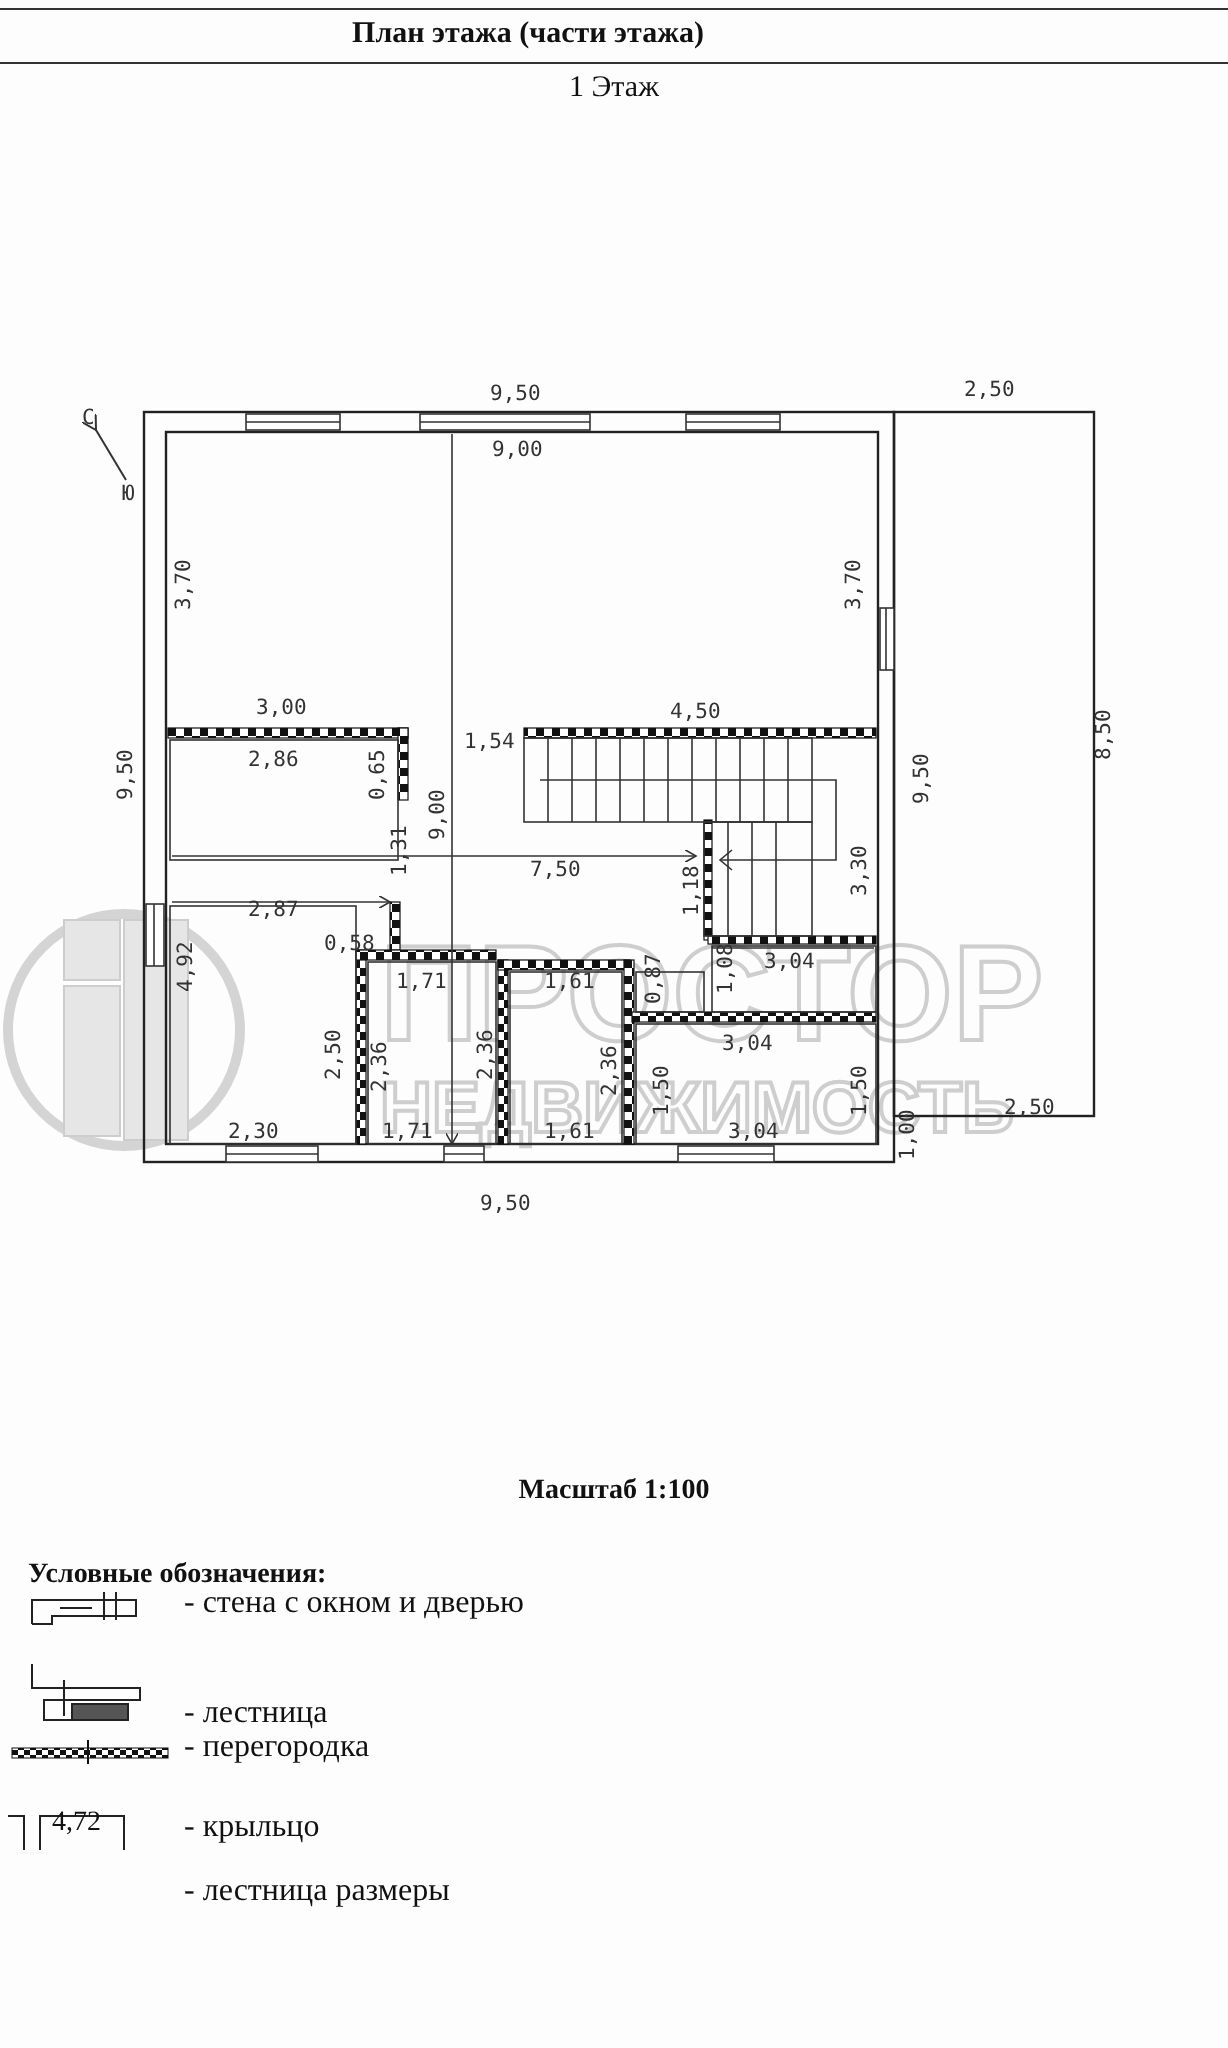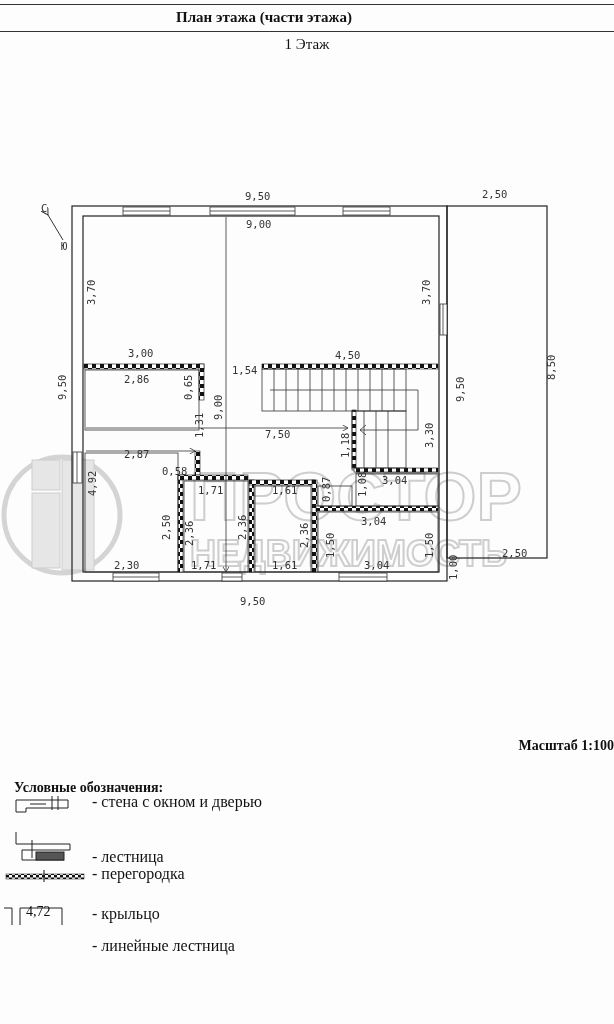--- a/index.html
+++ b/index.html
@@ -5,21 +5,21 @@
     html, body { margin: 0; padding: 0; background: #fdfdfd; }
     body { width: 614px; height: 1024px; position: relative; overflow: hidden;
            font-family: "Liberation Serif", serif; color: #111; }
     .rule { position: absolute; left: 0; width: 614px; height: 1px; background: #333; }
     .title { position: absolute; left: 0; width: 528px; text-align: center;
              font-weight: bold; font-size: 15px; top: 9px; }
     .subtitle { position: absolute; left: 0; width: 614px; text-align: center;
                 font-size: 15px; top: 36px; }
     svg.plan { position: absolute; left: 0; top: 0; }
     .dim { font-family: "DejaVu Sans Mono", monospace; font-size: 10.5px; fill: #333; }
-    .scale { position: absolute; top: 738px; left: 0; width: 614px; text-align: right;
+    .scale { position: absolute; top: 738px; left: 0; width: 614px; text-align: center;
              font-weight: bold; font-size: 14px; }
     .legend-title { position: absolute; top: 768px; left: 14px; font-weight: bold; font-size: 14px; margin-top: 12px; }
     .legend-item { position: absolute; left: 92px; font-size: 16px; }
     .legend-num { position: absolute; left: 26px; top: 904px; font-family: Liberation Serif, serif; font-size: 14px; }
     .wm { font-family: "Liberation Sans", sans-serif; font-weight: bold; fill: none; stroke: #c9c9c9; stroke-width: 2; }
   </style>
 </head>
 <body>
 
 <div class="rule" style="top:4px;"></div>
@@ -206,14 +206,14 @@
       <rect width="3" height="2.5" fill="#111"></rect>
       <rect x="3" y="2.5" width="3" height="2.5" fill="#111"></rect>
     </pattern>
   </defs>
 </svg>
 
 <div class="legend-item" style="top:793px;">- стена с  окном и дверью</div>
 <div class="legend-item" style="top:828px;margin-top:20px;">- лестница</div>
 <div class="legend-item" style="top:865px;text-align:right;">- перегородка</div>
 <div class="legend-item" style="top:905px;">- крыльцо</div>
-<div class="legend-item" style="top:937px;">- линейные лестница</div>
+<div class="legend-item" style="top:937px;">- лестница размеры</div>
 <div class="legend-num">4,72</div>
 
 </body></html>

